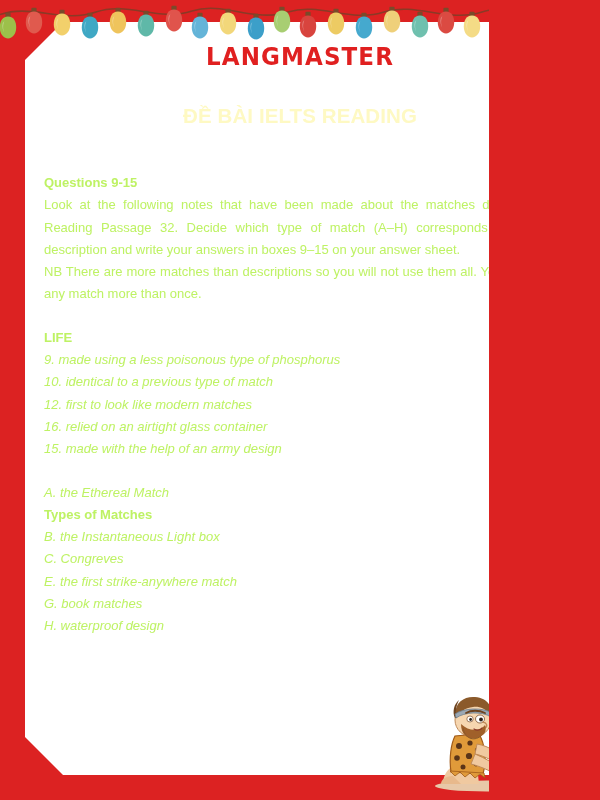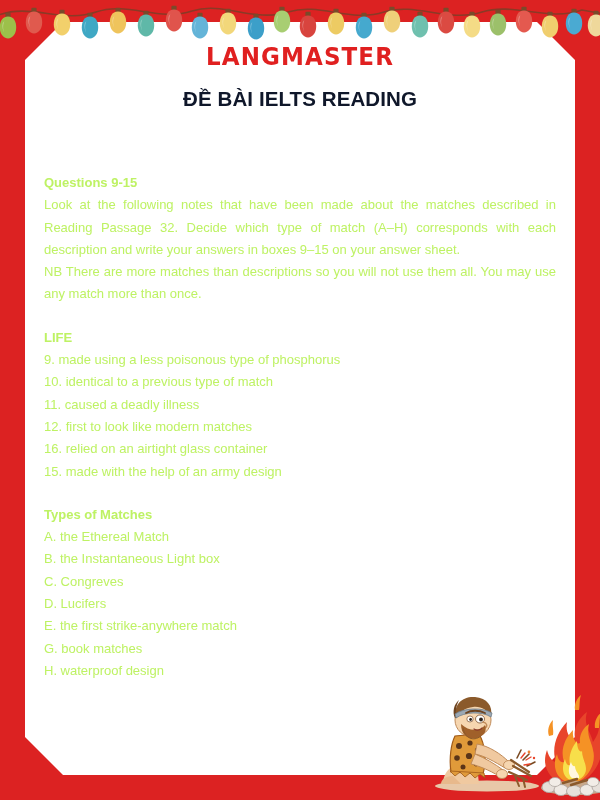--- a/index.html
+++ b/index.html
@@ -3,21 +3,21 @@
 <meta charset="utf-8">
 <style>
   html,body{margin:0;padding:0;}
   body{
     width:600px;height:800px;overflow:hidden;
     font-family:"Liberation Sans", sans-serif;
     background:#DC2222;
     position:relative;
   }
   #page{
-    position:absolute;inset:0;width:600px;height:800px;
+    position:absolute;inset:0;width:489px;height:800px;
     background:#DC2222;
     overflow:hidden;
   }
 
   
   .card{
     position:absolute;
     left:25px;top:22px;
     width:550px;height:753px;
     background:#FFFFFF;
@@ -41,25 +41,25 @@
     margin-top:22px;
     font-family:"DejaVu Sans", sans-serif;
     font-weight:bold;
     font-size:25px;
     letter-spacing:1.2px;
     color:#E02020;
     transform:scaleX(0.92);
     line-height:1;
   }
   .title{
-    margin-top:15px;
+    margin-top:32px;
     font-family:"Liberation Sans", sans-serif;
     font-weight:bold;
     font-size:20.5px;
-    color:#0f172a;
+    color:#fef9c3;
     line-height:1.42;
     letter-spacing:0.1px;
   }
   .title .l2{ display:block; }
 
   
   .body{
     position:absolute;
     left:44px;top:172px;width:512px;
     z-index:7;
@@ -68,21 +68,21 @@
     line-height:22.3px;
     font-family:"Liberation Sans", sans-serif;
   }
   .h-bold{ font-weight:bold; }
   .para{
     text-align:justify;
     text-justify:inter-word;
   }
   .blk{ margin:0; padding:0; }
   .spacer{ height:21px; }
-  .listline{ white-space:nowrap; }
+  .listline{ white-space:nowrap;font-style:italic; }
 
   
   .illus{
     position:absolute;
     left:425px;top:688px;
     width:175px;height:112px;
     z-index:8;pointer-events:none;
   }
 </style>
 </head>
@@ -186,32 +186,30 @@
 
     <div class="blk h-bold">Questions 9-15</div>
     <div class="blk para">Look at the following notes that have been made about the matches described in Reading Passage 32. Decide which type of match (A–H) corresponds with each description and write your answers in boxes 9–15 on your answer sheet.</div>
     <div class="blk para">NB There are more matches than descriptions so you will not use them all. You may use any match more than once.</div>
 
     <div class="spacer"></div>
 
     <div class="blk h-bold">LIFE</div>
     <div class="blk listline">9. made using a less poisonous type of phosphorus</div>
     <div class="blk listline">10. identical to a previous type of match</div>
-    <div class="blk listline">11. caused a deadly illness</div>
     <div class="blk listline">12. first to look like modern matches</div>
     <div class="blk listline">16. relied on an airtight glass container</div>
     <div class="blk listline">15. made with the help of an army design</div>
 
     <div class="spacer"></div>
 
+    <div class="blk listline">A. the Ethereal Match</div>
     <div class="blk h-bold">Types of Matches</div>
-    <div class="blk listline">A. the Ethereal Match</div>
     <div class="blk listline">B. the Instantaneous Light box</div>
     <div class="blk listline">C. Congreves</div>
-    <div class="blk listline">D. Lucifers</div>
     <div class="blk listline">E. the first strike-anywhere match</div>
     <div class="blk listline">G. book matches</div>
     <div class="blk listline">H. waterproof design</div>
 
   </div>
 
   <svg class="illus" viewBox="0 0 175 112">
 
     <path d="M0,96 L175,96 L175,112 L0,112 Z" fill="#DC2222"></path>
     <ellipse cx="62" cy="98" rx="52" ry="5.5" fill="#E8C8A8"></ellipse>

